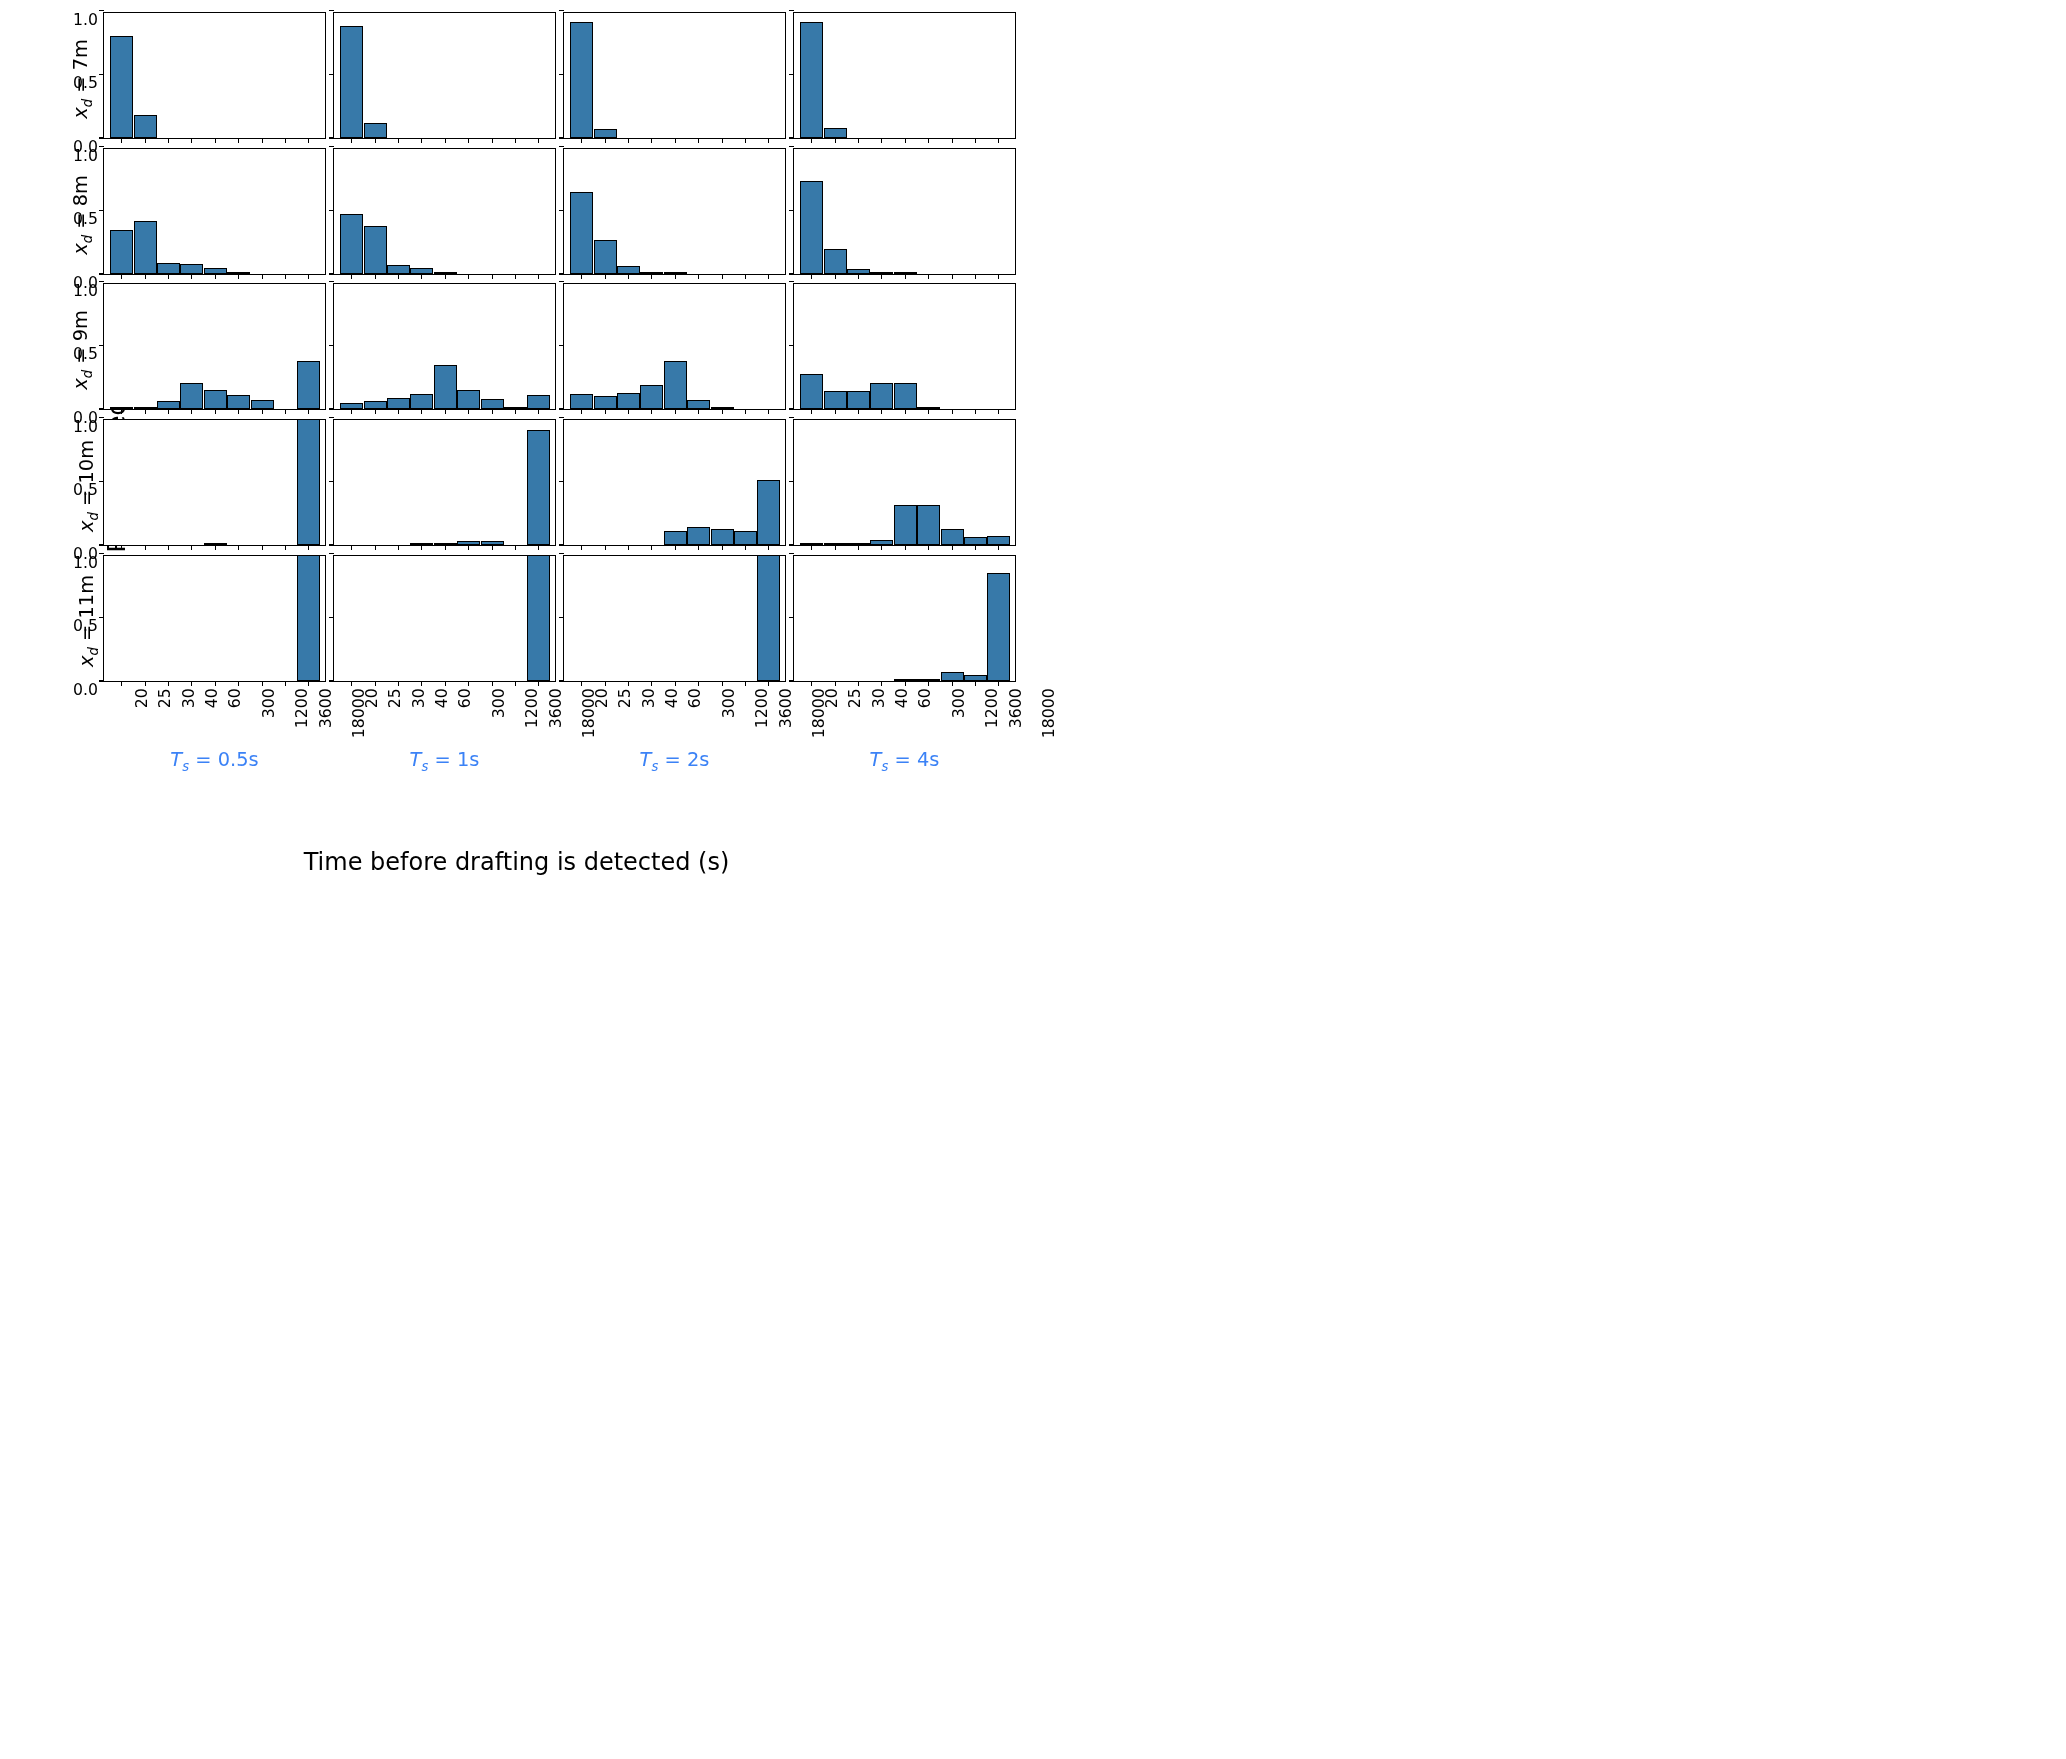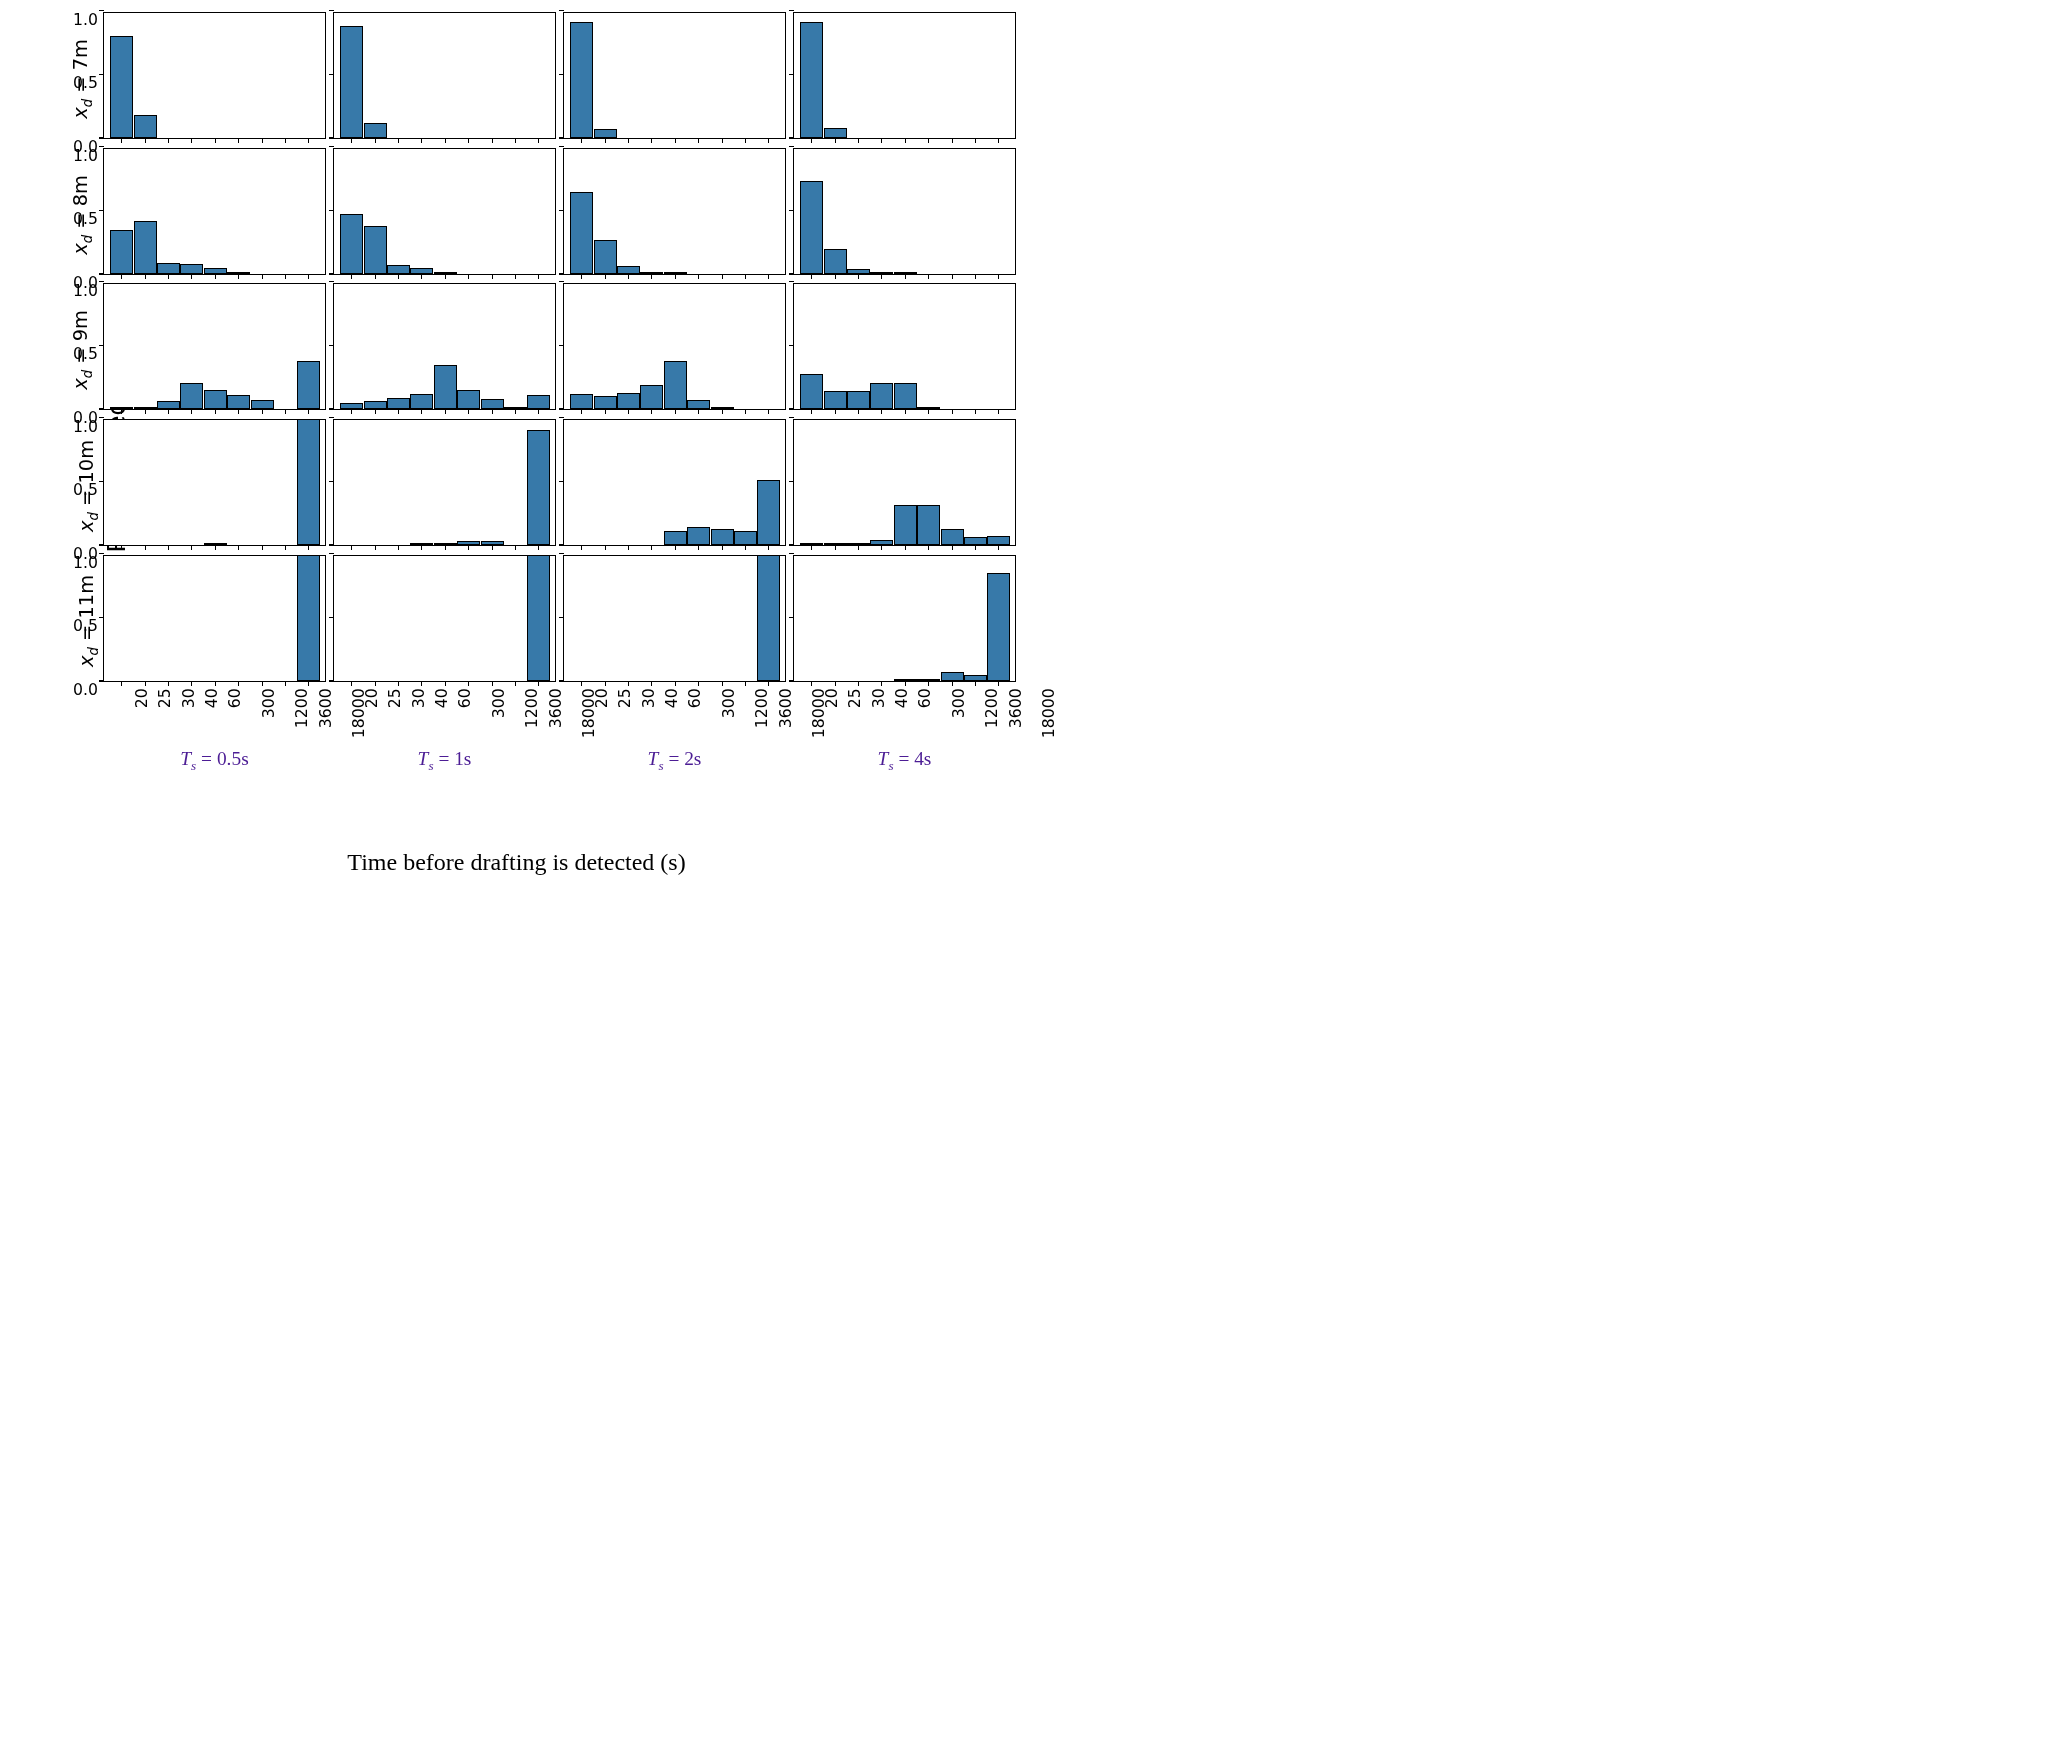--- a/index.html
+++ b/index.html
@@ -29,21 +29,20 @@
     white-space: nowrap;
   }
   .xlabel-global {
     position: absolute;
     bottom: 3.6px;
     left: 0;
     right: 0;
     text-align: center;
     font-size: 24px;
     color: #000;
-    font-family: Liberation Serif, serif;
   }
   .panel {
     position: absolute;
     border: 1.2px solid #000;
     background: #fff;
     box-sizing: border-box;
   }
   .row-label {
     position: absolute;
     transform: rotate(-90deg);
@@ -51,25 +50,24 @@
     font-size: 19.4px;
     color: #000;
     white-space: nowrap;
     font-style: italic;
   }
   .row-label .sub { font-size: 0.68em; vertical-align: sub; font-style: italic; }
   .row-label .nm { font-style: normal; }
   .col-label {
     position: absolute;
     font-size: 19.4px;
-    color: #4c1d95;
+    color: #3b82f6;
     white-space: nowrap;
     font-style: italic;
     text-align: center;
-    font-family: Liberation Serif, serif;
   }
   .col-label .sub { font-size: 0.68em; vertical-align: sub; font-style: italic; }
   .col-label .nm { font-style: normal; }
   .bar {
     position: absolute;
     bottom: 0;
     background: #3779a9;
     border: 0.6px solid #000;
     box-sizing: border-box;
   }

